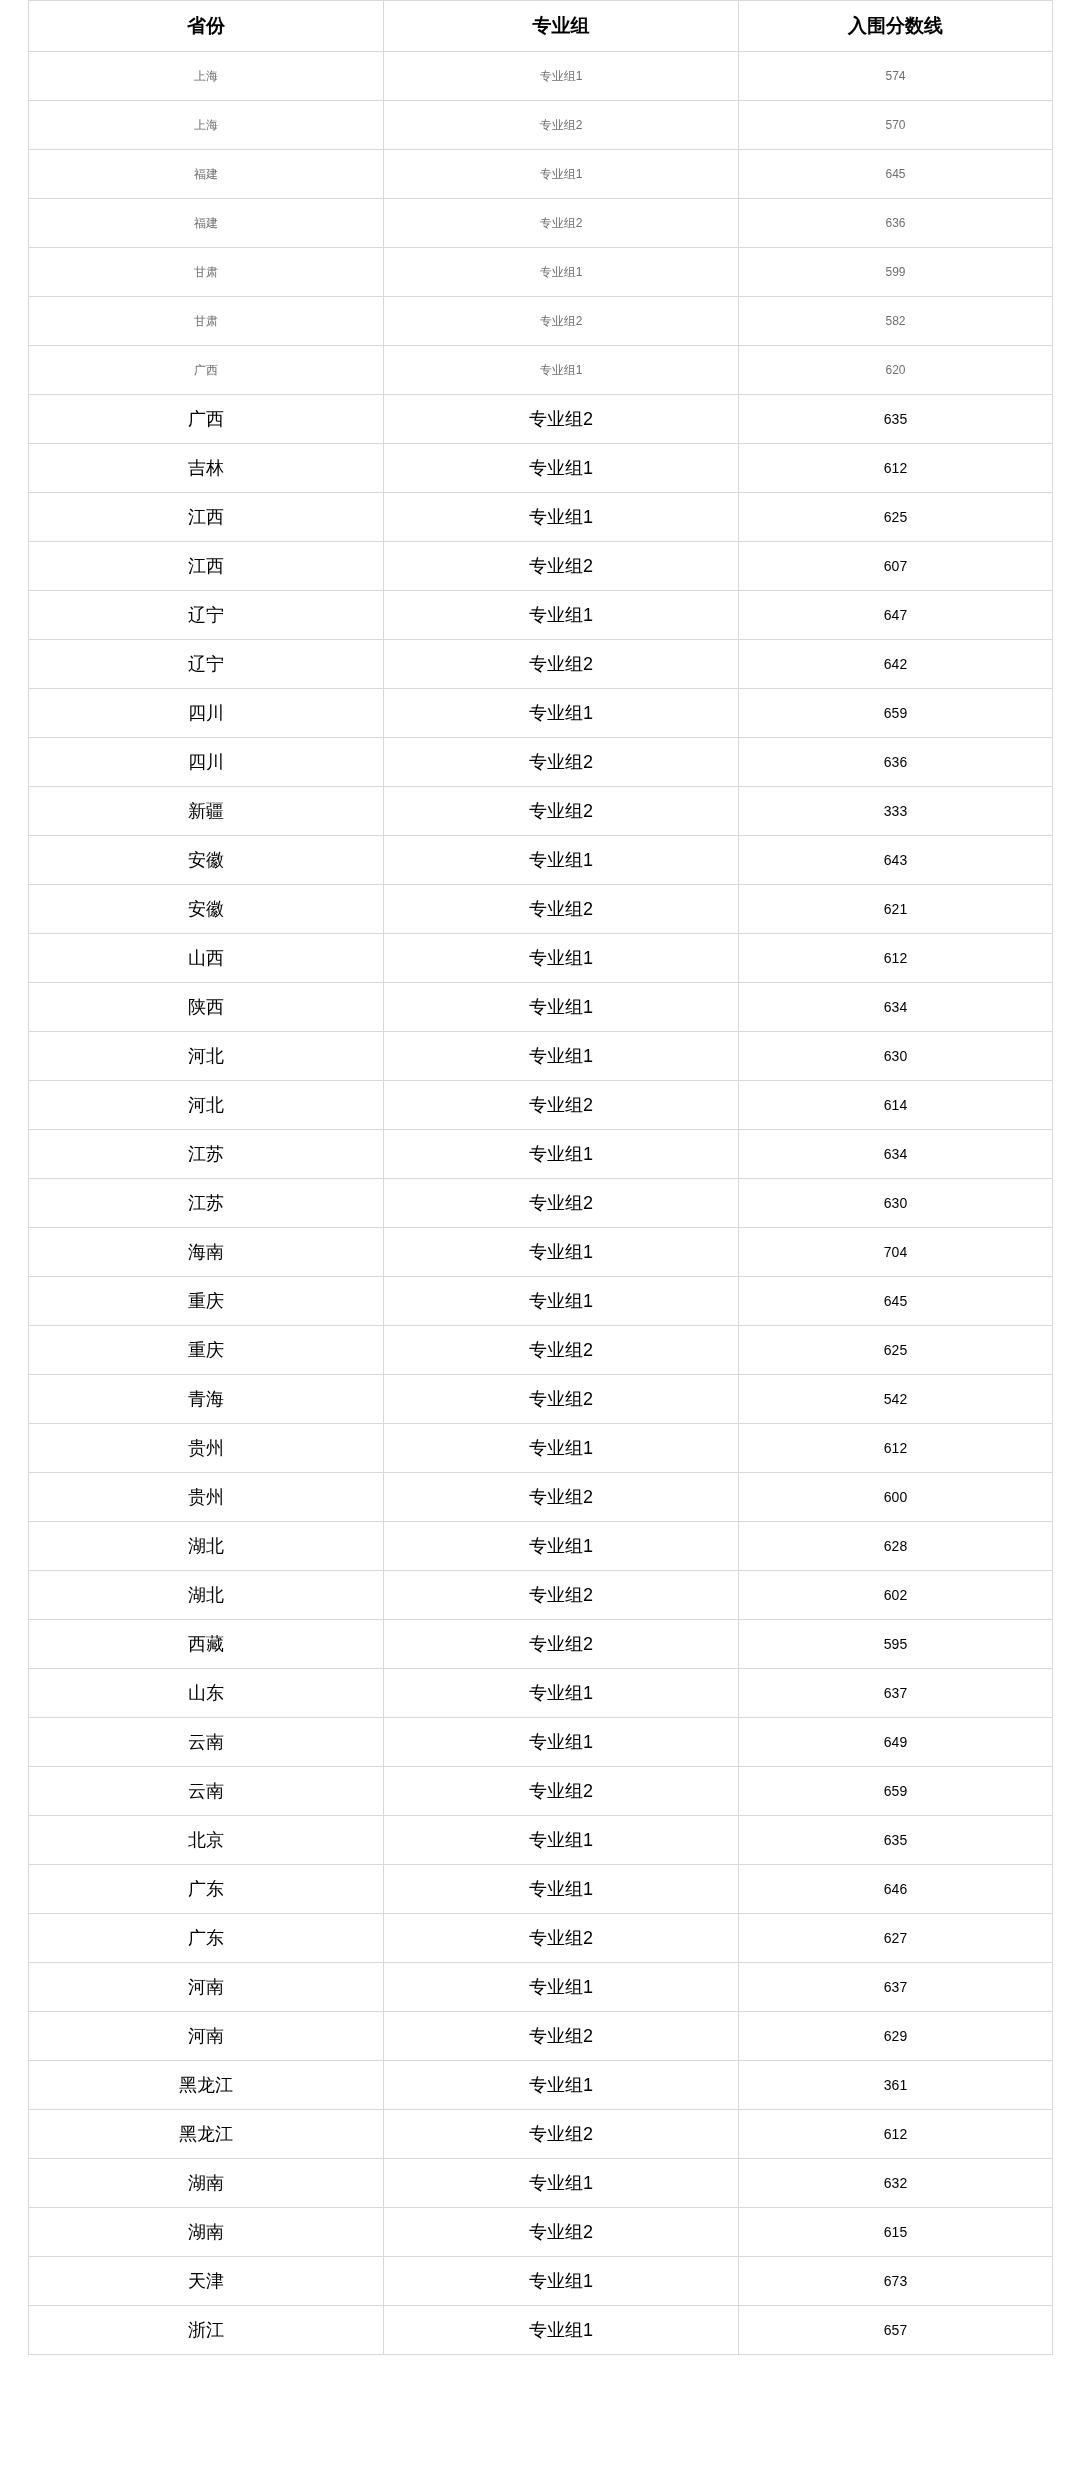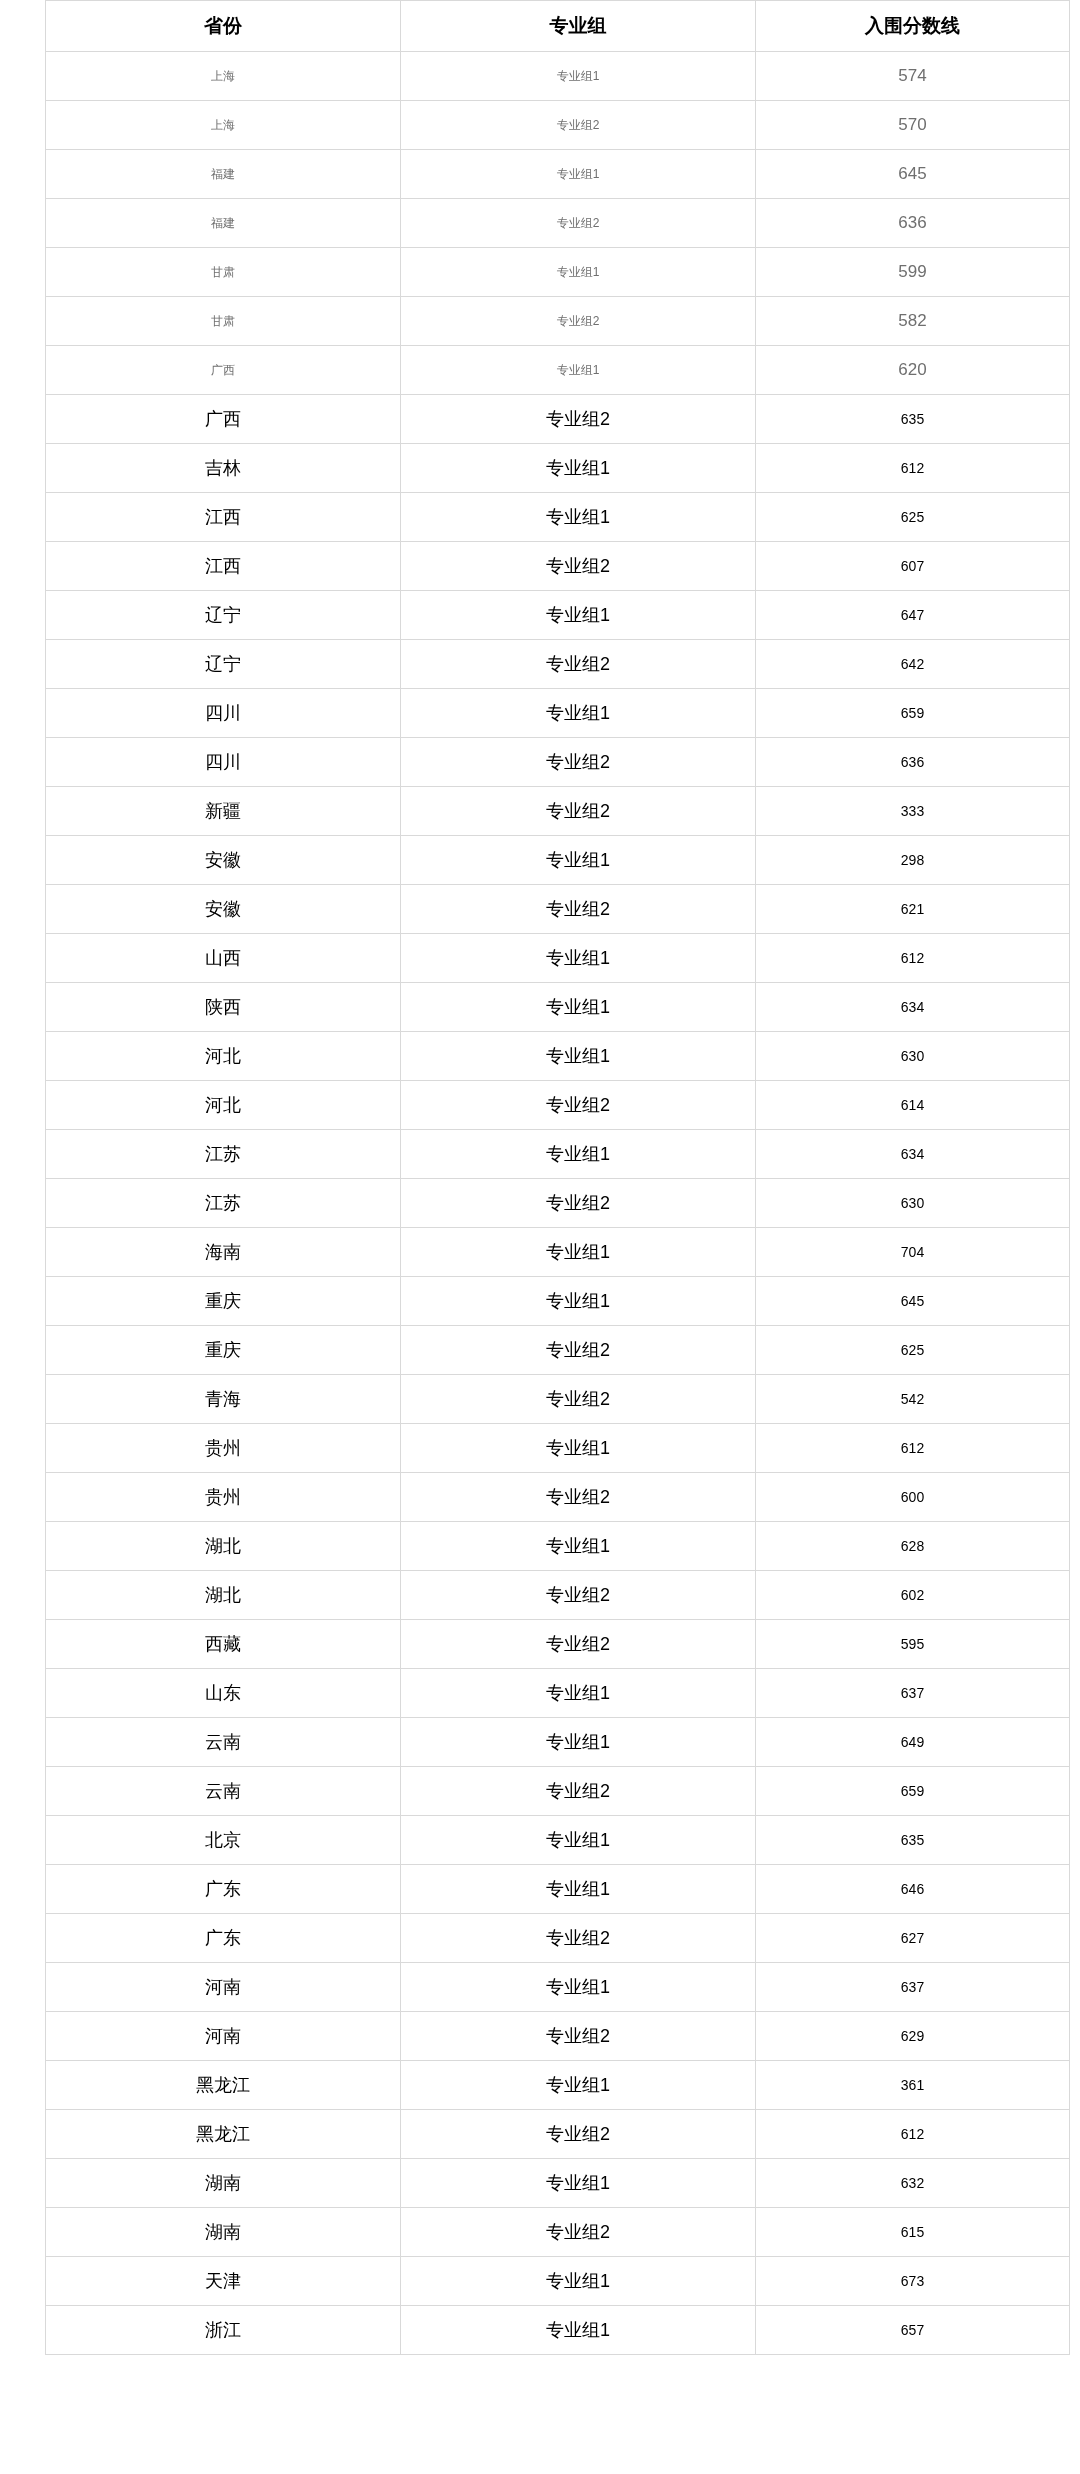--- a/index.html
+++ b/index.html
@@ -9,21 +9,21 @@
   }
   body {
     font-family: "Liberation Sans", sans-serif;
     color: #000000;
   }
   .page {
     width: 1080px;
     min-height: 2474px;
     background: #ffffff;
     box-sizing: border-box;
-    padding: 0 45px;
+    padding: 0 28px;
   }
   table.score-table {
     border-collapse: collapse;
     width: 1024px;
     margin: 0;
     table-layout: fixed;
   }
   table.score-table col.col-province { width: 355px; }
   table.score-table col.col-group { width: 355px; }
   table.score-table col.col-score { width: 314px; }
@@ -51,21 +51,21 @@
   }
   table.score-table tbody td.score-cell {
     font-size: 14px;
   }
   
   table.score-table tbody tr.faint td {
     color: #6f6f6f;
     font-size: 12px;
   }
   table.score-table tbody tr.faint td.score-cell {
-    font-size: 17px;
+    font-size: 12px;
   }
 </style>
 </head>
 <body>
 
 <div class="page">
   <table class="score-table">
     <colgroup>
       <col class="col-province">
       <col class="col-group">
@@ -155,21 +155,21 @@
           <td class="score-cell">636</td>
         </tr>
         <tr>
           <td>新疆</td>
           <td>专业组2</td>
           <td class="score-cell">333</td>
         </tr>
         <tr>
           <td>安徽</td>
           <td>专业组1</td>
-          <td class="score-cell">298</td>
+          <td class="score-cell">643</td>
         </tr>
         <tr>
           <td>安徽</td>
           <td>专业组2</td>
           <td class="score-cell">621</td>
         </tr>
         <tr>
           <td>山西</td>
           <td>专业组1</td>
           <td class="score-cell">612</td>

